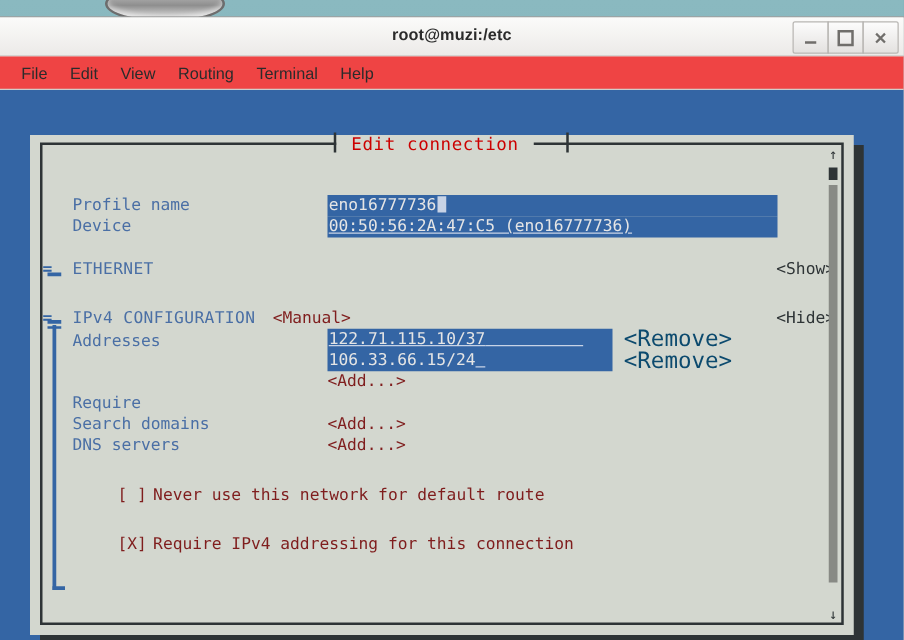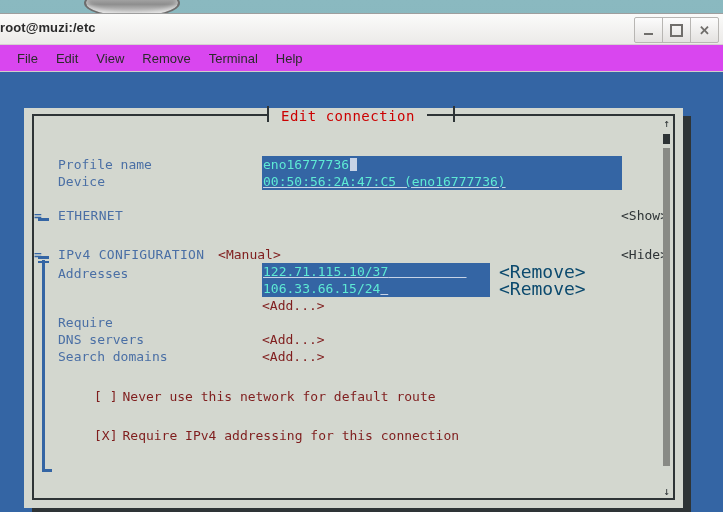--- a/index.html
+++ b/index.html
@@ -45,20 +45,21 @@
   }
   .titlebar {
     position: relative;
     height: 30px;
     background: linear-gradient(180deg,#fbfbfa 0%, #eceae8 100%);
     border-bottom: 1px solid #d4d2cf;
   }
   .title-text {
     position: absolute;
     left: 0; right: 0; top: 6px;
+    text-align: center;
     font-size: 13px;
     font-weight: bold;
     color: #2b2b2b;
     letter-spacing: .1px;
   }
   .win-buttons {
     position: absolute;
     right: 4px; top: 3px;
     display: flex;
     gap: 0px;
@@ -79,21 +80,21 @@
   .win-btn:last-child  { border-top-right-radius:2px; border-bottom-right-radius:2px; }
   .glyph-min { display:block; width:9px; height:2px; background:#706e6b; margin-top:7px; }
   .glyph-max { display:block; width:9px; height:9px; border:2px solid #706e6b; }
   .glyph-close { font-size:13px; font-weight:bold; color:#706e6b; }
 
   .menubar {
     height: 26px;
     display: flex;
     align-items: center;
     padding-left: 8px;
-    background: #d946ef;
+    background: #ef4444;
     border-bottom: 1px solid #cfcdca;
   }
   .menu-item {
     font-size: 13px;
     color: #2b2b2b;
     padding: 2px 9px;
     white-space: nowrap;
   }
 
   
@@ -167,21 +168,21 @@
     font-size: 13px;
   }
   .label.w200 { width: 200px; }
   .value {
     color: #7f1d1d;
     font-size: 13px;
   }
   .field {
     display: inline-block;
     background: #3465a4;
-    color: #5eead4;
+    color: #e5e5e5;
     font-size: 13px;
     vertical-align: top;
     padding-left: 1px;
     box-sizing: border-box;
   }
   .field.profile { width: 360px; margin-left: 4px; }
   .field.device  { width: 360px; margin-left: 4px; }
   .field.addr    { width: 228px; margin-left: 4px; }
   .field.gateway { width: 228px; margin-left: 4px; }
   .cursor-pill {
@@ -321,21 +322,21 @@
         <div class="win-btn">
           <span class="glyph-close">✕</span>
         </div>
       </div>
     </div>
 
     <div class="menubar">
       <div class="menu-item">File</div>
       <div class="menu-item">Edit</div>
       <div class="menu-item">View</div>
-      <div class="menu-item">Remove</div>
+      <div class="menu-item">Routing</div>
       <div class="menu-item">Terminal</div>
       <div class="menu-item">Help</div>
     </div>
 
     <div class="term">
 
       <div class="dialog-shadow"></div>
 
       <div class="dialog">
         <div class="dialog-inner"></div>
@@ -387,25 +388,25 @@
 
           <div class="row">
             <span class="label w200"></span><span class="value" style="margin-left:4px;">&lt;Add...&gt;</span>
           </div>
 
           <div class="row">
             <span class="label w200">Require</span><span class="field gateway"><span></span></span>
           </div>
 
           <div class="row">
+            <span class="label w200">Search domains</span><span class="value" style="margin-left:4px;">&lt;Add...&gt;</span>
+          </div>
+
+          <div class="row">
             <span class="label w200">DNS servers</span><span class="value" style="margin-left:4px;">&lt;Add...&gt;</span>
-          </div>
-
-          <div class="row">
-            <span class="label w200">Search domains</span><span class="value" style="margin-left:4px;">&lt;Add...&gt;</span>
           </div>
 
           <div class="row"></div>
           <div class="row" style="height:6px"></div>
 
 
           <div class="row">
             <span class="value" style="margin-left:36px;">[ ]</span><span class="value" style="margin-left:5px;">Never use this network for default route</span>
           </div>
 

